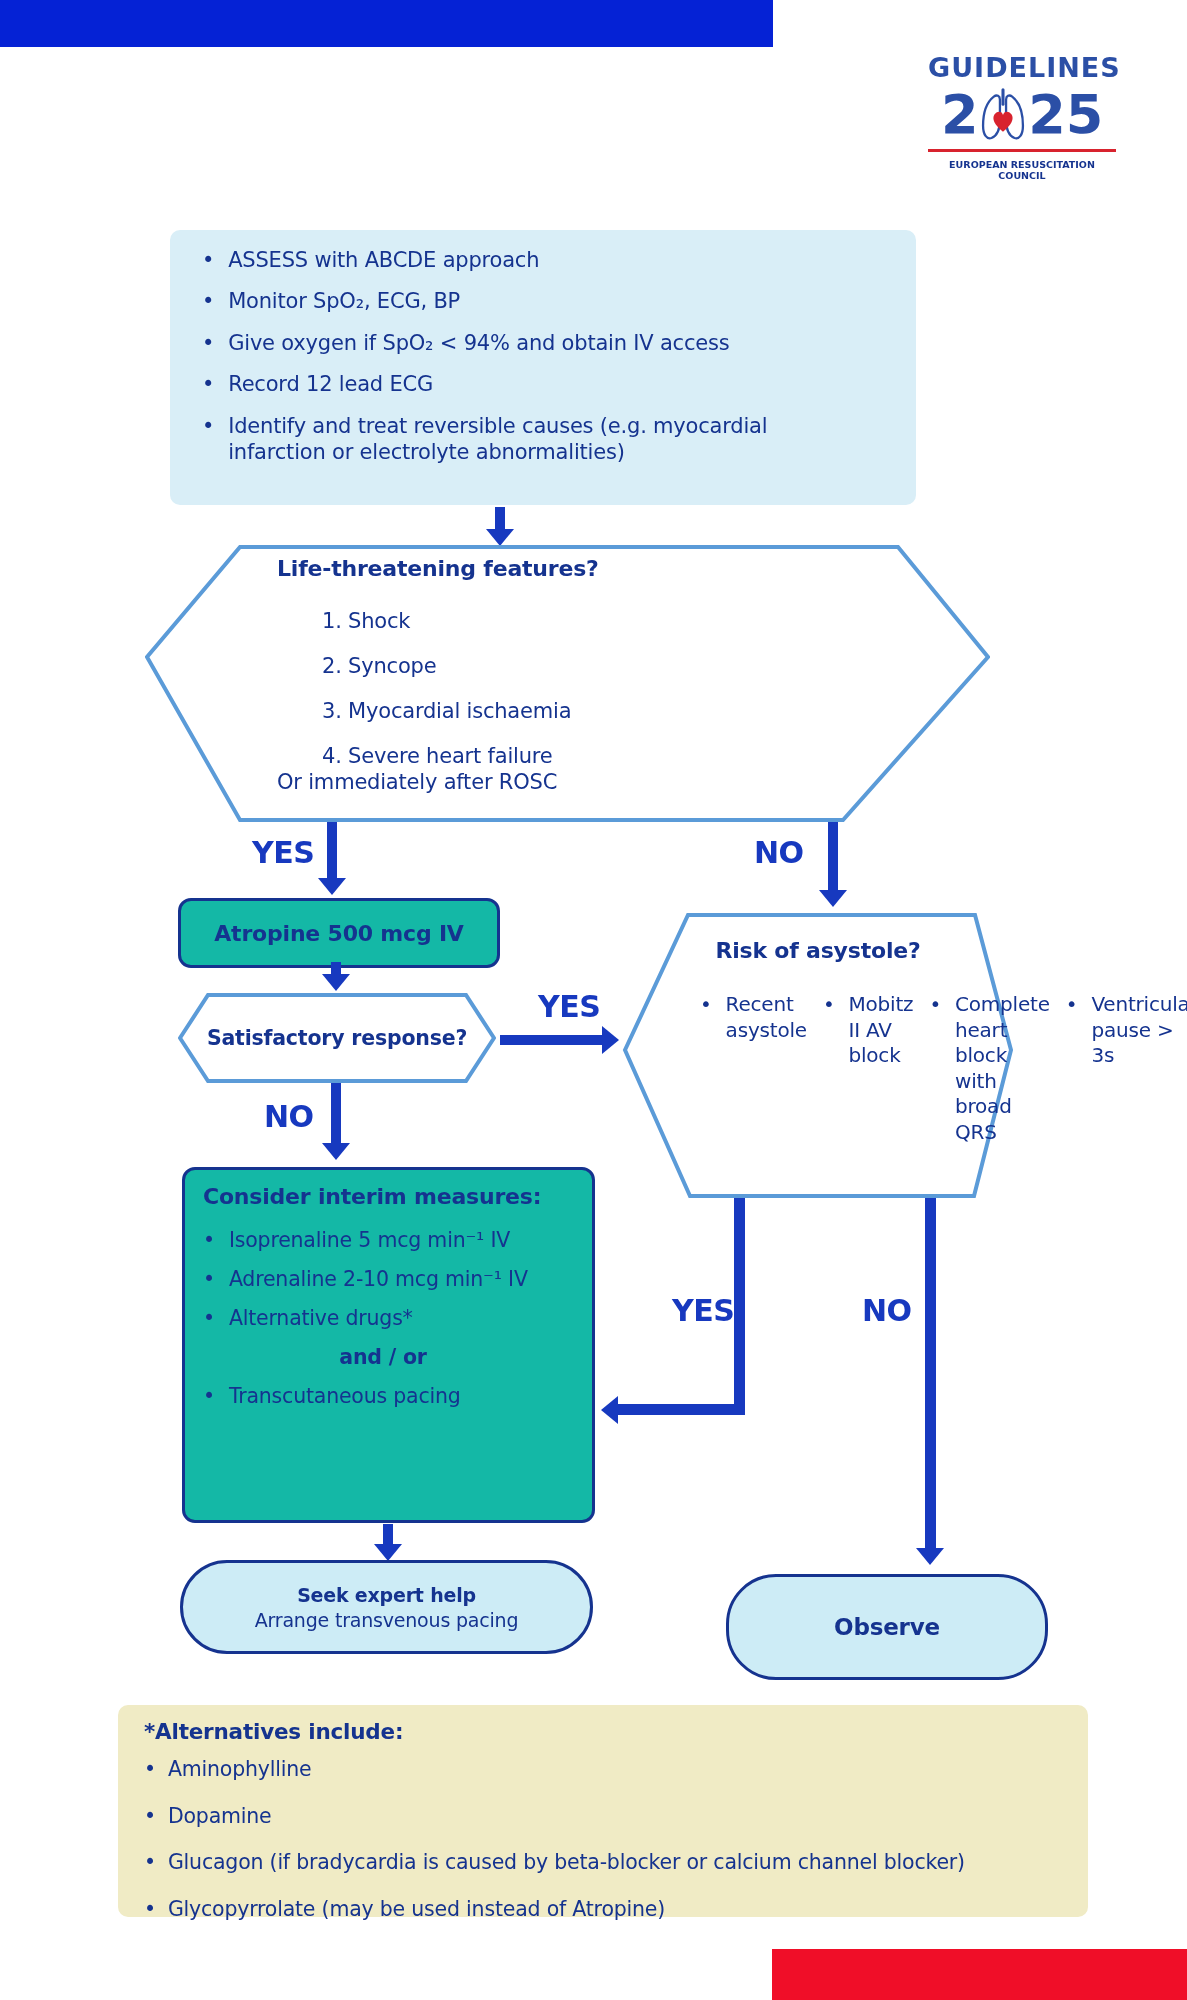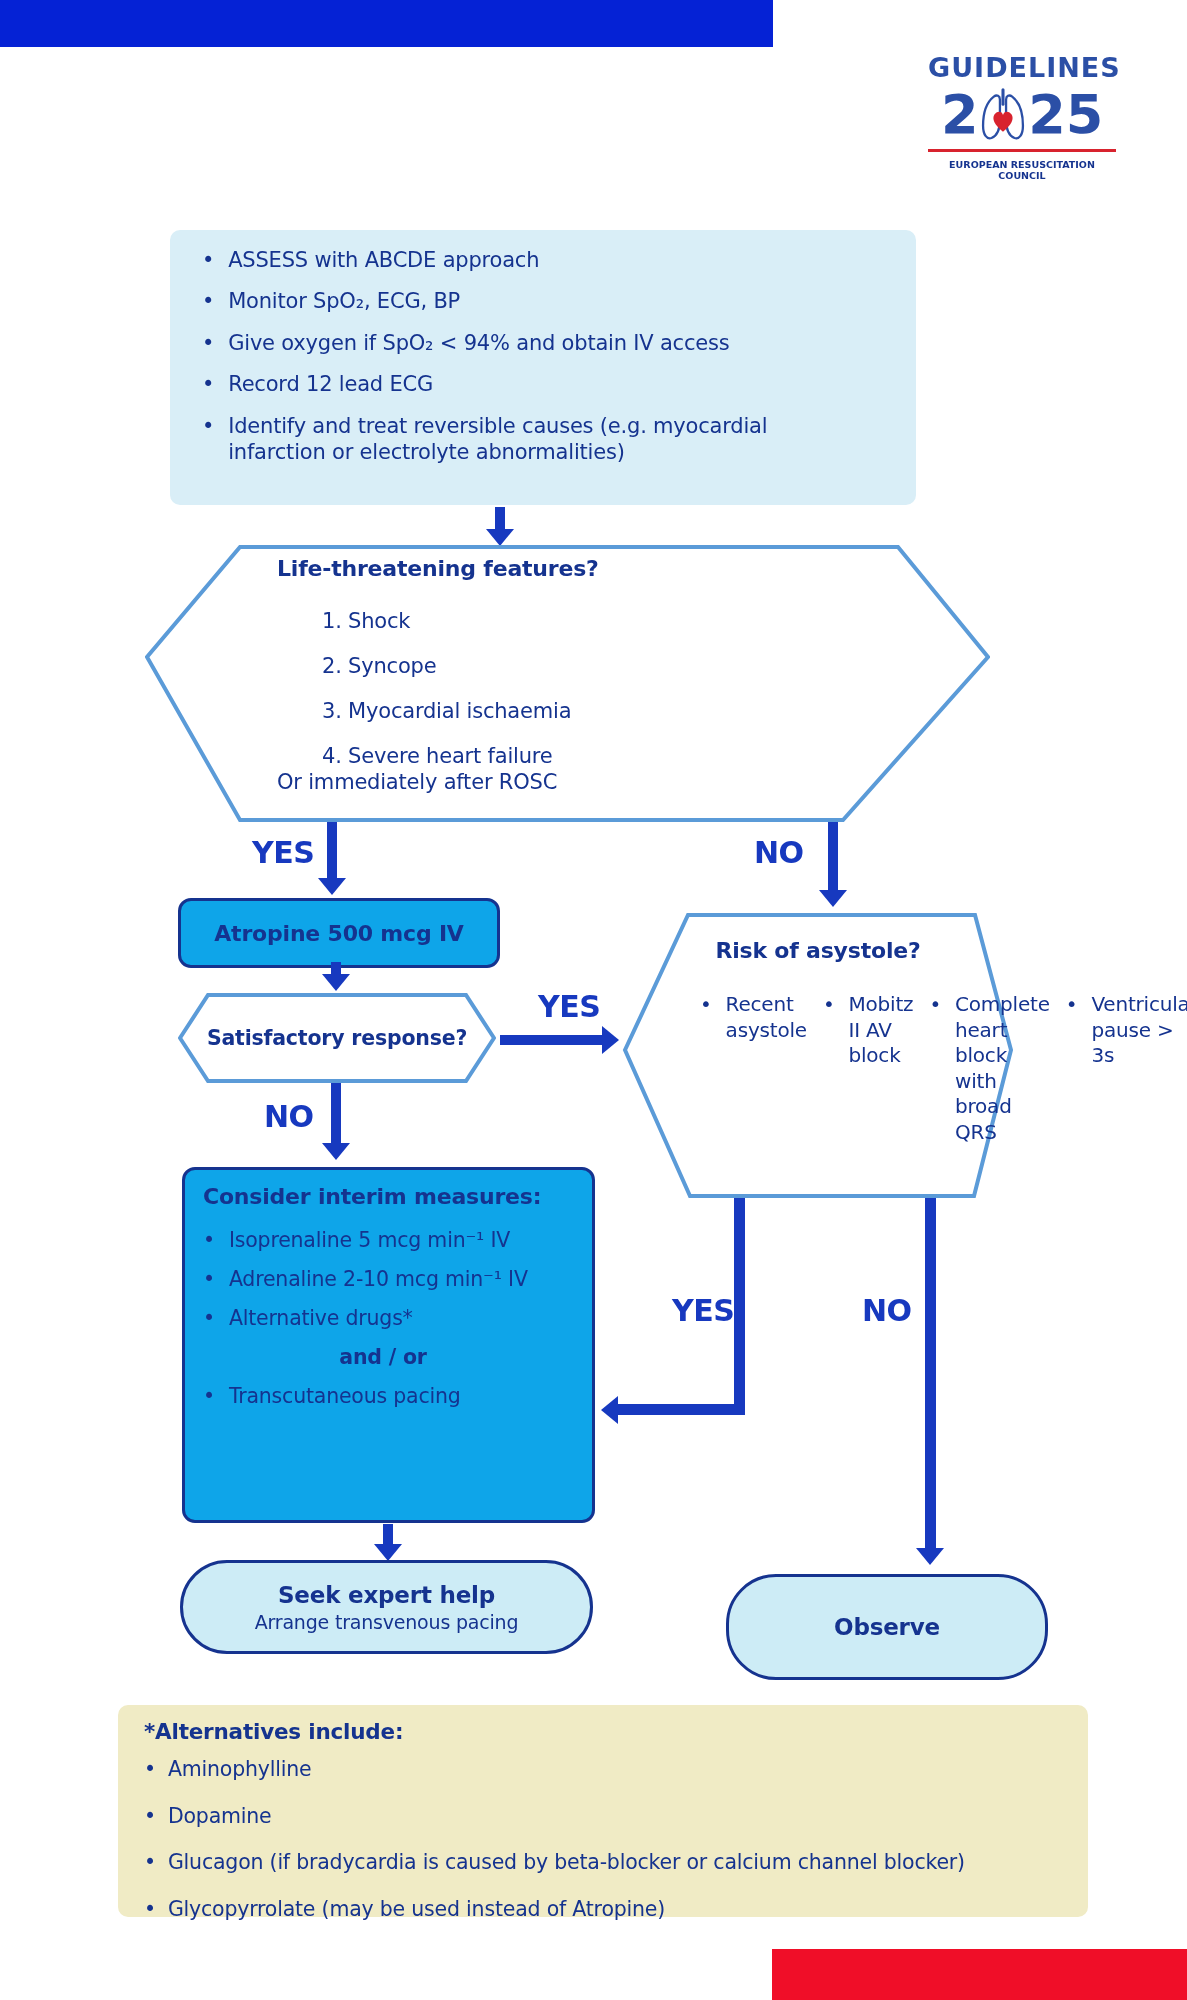--- a/index.html
+++ b/index.html
@@ -15,21 +15,21 @@
   
   .logo{left:928px;top:52px;width:188px;text-align:center;}
   .logo-title{font-size:27px;letter-spacing:1px;color:var(--logo-blue);font-weight:700;}
   .logo-year{display:flex;align-items:center;justify-content:center;margin-top:4px;
              font-size:54px;font-weight:bold;color:var(--logo-blue);line-height:1;}
   .logo-underline{height:3px;background:var(--logo-red);margin-top:6px;}
   .logo-council{margin-top:7px;font-size:9.5px;font-weight:bold;color:var(--navy);letter-spacing:0;}
 
   
   .softbox{background:var(--light-blue-fill);border-radius:10px;}
-  .linebox{background:#0ea5e9;border:3px solid var(--navy);border-radius:13px;}
+  .linebox{background:#14b8a6;border:3px solid var(--navy);border-radius:13px;}
   .pill{background:var(--pill-fill);border:3.5px solid var(--navy);border-radius:50px;
         display:flex;flex-direction:column;align-items:center;justify-content:center;}
   .cream{background:var(--cream-fill);border-radius:10px;}
 
   .assess{left:170px;top:230px;width:746px;height:275px;padding:0;}
   .assess-inner{position:absolute;left:32px;top:17px;display:flex;flex-direction:column;gap:15px;
                 font-size:21px;line-height:1.26;}
   .bullet-row{display:flex;max-width:620px;}
   .bullet-row::before{content:"•";margin-right:14px;flex:0 0 auto;}
 
@@ -47,21 +47,21 @@
 
   .atropine{left:178px;top:898px;width:316px;height:64px;display:flex;align-items:center;justify-content:center;
             font-size:22px;font-weight:bold;}
   .interim{left:182px;top:1167px;width:413px;height:356px;padding:14px 0 0 18px;box-sizing:border-box;}
   .interim-title{font-size:22px;font-weight:bold;margin-bottom:18px;}
   .interim-list{display:flex;flex-direction:column;gap:13px;font-size:20.5px;line-height:1.27;width:360px;}
   .interim .bullet-row{max-width:355px;}
   .andor{font-weight:bold;font-size:20.5px;text-align:center;}
 
   .seek{left:180px;top:1560px;width:407px;height:88px;}
-  .seek-title{font-size:23px;font-weight:bold;}
+  .seek-title{font-size:19px;font-weight:bold;}
   .seek-sub{font-size:19px;margin-top:3px;}
   .observe{left:726px;top:1574px;width:316px;height:100px;font-size:23px;font-weight:bold;}
 
   .alts{left:118px;top:1705px;width:970px;height:212px;padding:14px 0 0 26px;box-sizing:border-box;}
   .alts-title{font-size:21.5px;font-weight:bold;margin-bottom:13px;}
   .alts-list{display:flex;flex-direction:column;gap:21px;font-size:20.5px;line-height:1.25;}
   .alts .bullet-row{max-width:900px;}
   .alts .bullet-row::before{margin-right:12px;}
 </style>
 </head>

